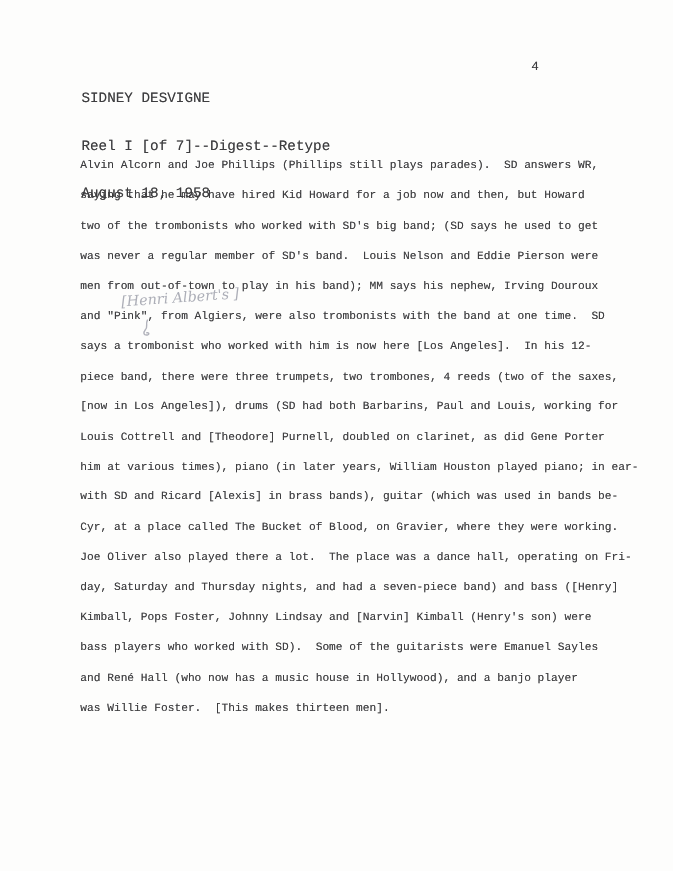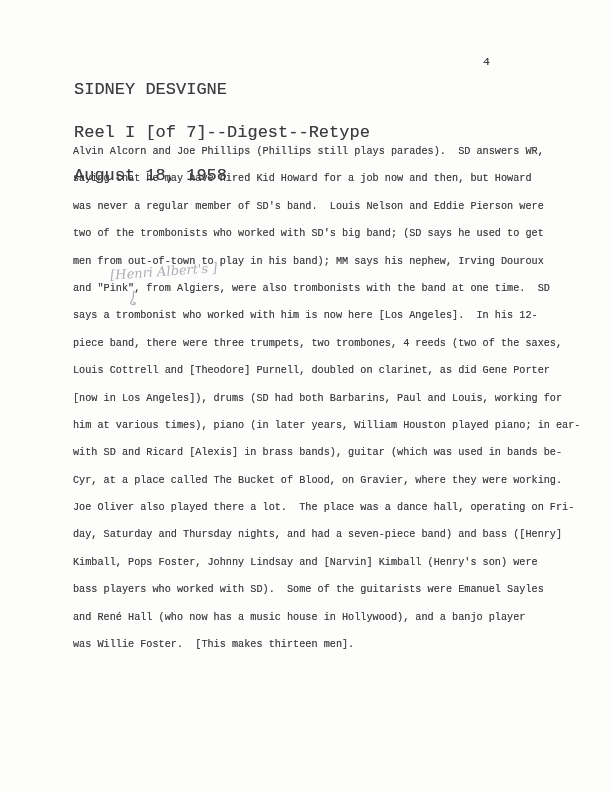--- a/index.html
+++ b/index.html
@@ -27,21 +27,21 @@
     position: absolute; top: 0; bottom: 0; left: 0; width: 3;
     background: #f6f6f4;
   }
   .typed {
     color: #3d3d3f;
     text-shadow: 0 0 0.5px rgba(55,55,58,0.55);
     white-space: pre;
   }
   .header {
     position: absolute; left: 74px; top: 55px;
-    font-size: 17px; line-height: 14.2px;
+    font-size: 13px; line-height: 14.2px;
   }
   .page-number {
     position: absolute; left: 483px; top: 55px;
     font-size: 11.5px;
   }
   .body-text {
     position: absolute; left: 73px; top: 138px; width: 520px;
     font-size: 10.2px; line-height: 27.4px;
     letter-spacing: 0;
   }
@@ -74,28 +74,28 @@
     <div>SIDNEY DESVIGNE</div>
     <div>Reel I [of 7]--Digest--Retype</div>
     <div>August 18, 1958</div>
   </div>
 
   <div class="page-number typed">4</div>
 
   <div class="body-text">
     <div class="line typed">Alvin Alcorn and Joe Phillips (Phillips still plays parades).  SD answers WR,</div>
     <div class="line typed">saying that he may have hired Kid Howard for a job now and then, but Howard</div>
+    <div class="line typed">two of the trombonists who worked with SD's big band; (SD says he used to get</div>
     <div class="line typed">was never a regular member of SD's band.  Louis Nelson and Eddie Pierson were</div>
-    <div class="line typed">two of the trombonists who worked with SD's big band; (SD says he used to get</div>
     <div class="line typed">men from out-of-town to play in his band); MM says his nephew, Irving Douroux</div>
     <div class="line typed">and "Pink", from Algiers, were also trombonists with the band at one time.  SD</div>
     <div class="line typed">says a trombonist who worked with him is now here [Los Angeles].  In his 12-</div>
     <div class="line typed">piece band, there were three trumpets, two trombones, 4 reeds (two of the saxes,</div>
+    <div class="line typed">[now in Los Angeles]), drums (SD had both Barbarins, Paul and Louis, working for</div>
     <div class="line typed">Louis Cottrell and [Theodore] Purnell, doubled on clarinet, as did Gene Porter</div>
-    <div class="line typed">[now in Los Angeles]), drums (SD had both Barbarins, Paul and Louis, working for</div>
     <div class="line typed">him at various times), piano (in later years, William Houston played piano; in ear-</div>
     <div class="line typed">with SD and Ricard [Alexis] in brass bands), guitar (which was used in bands be-</div>
     <div class="line typed">Cyr, at a place called The Bucket of Blood, on Gravier, where they were working.</div>
     <div class="line typed">Joe Oliver also played there a lot.  The place was a dance hall, operating on Fri-</div>
     <div class="line typed">day, Saturday and Thursday nights, and had a seven-piece band) and bass ([Henry]</div>
     <div class="line typed">Kimball, Pops Foster, Johnny Lindsay and [Narvin] Kimball (Henry's son) were</div>
     <div class="line typed">bass players who worked with SD).  Some of the guitarists were Emanuel Sayles</div>
     <div class="line typed">and René Hall (who now has a music house in Hollywood), and a banjo player</div>
     <div class="line typed">was Willie Foster.  [This makes thirteen men].</div>
   </div>

